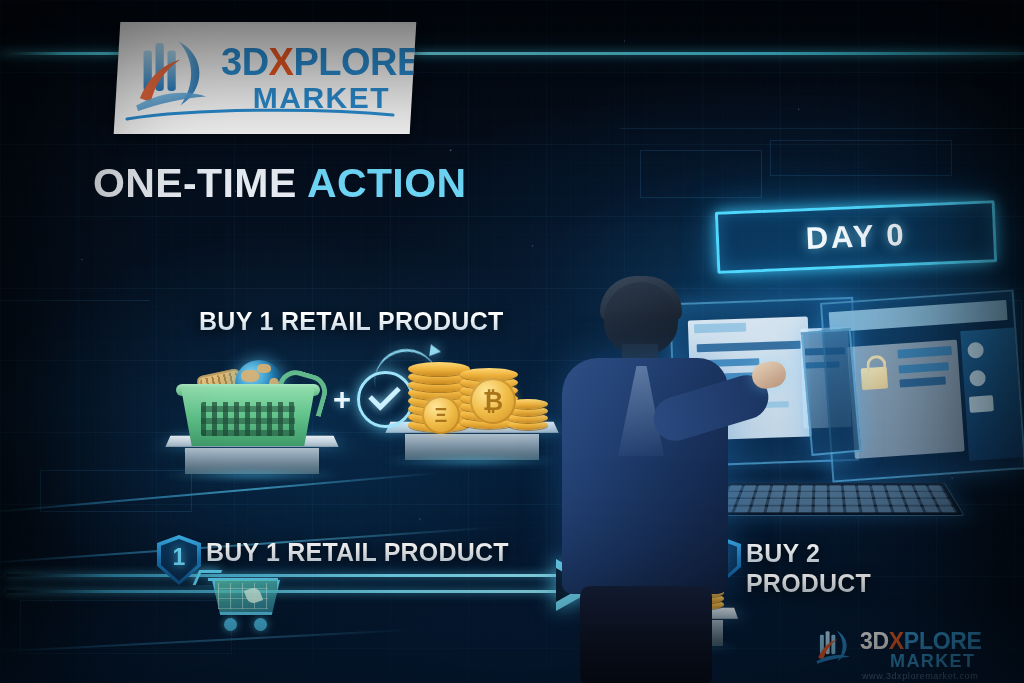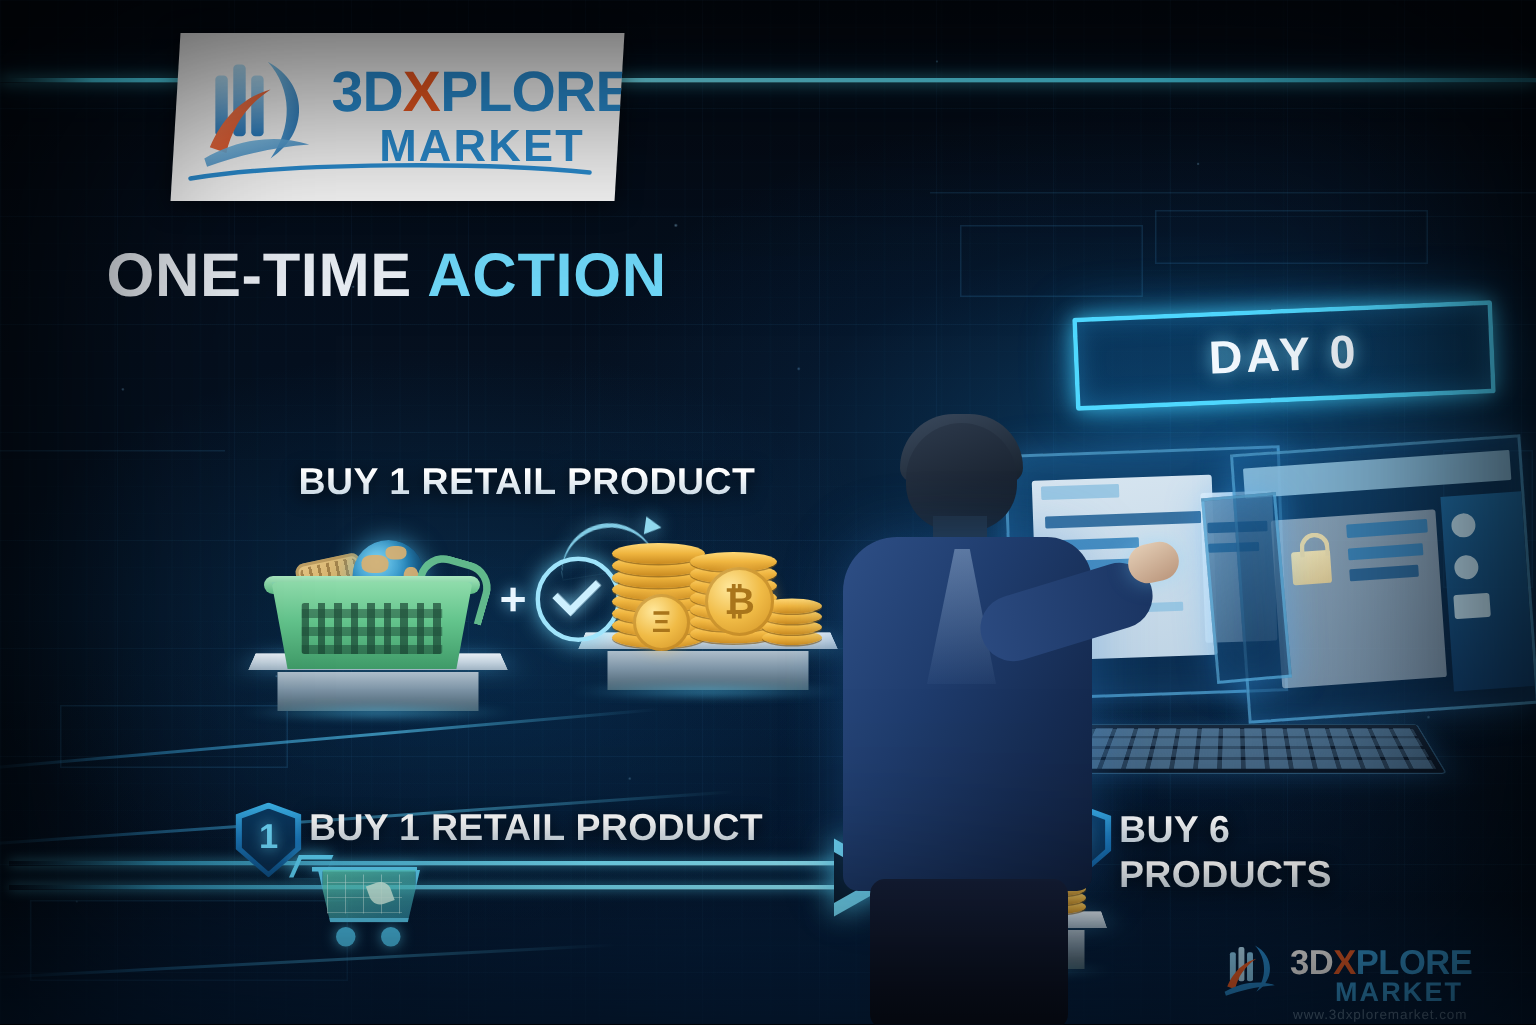--- a/index.html
+++ b/index.html
@@ -76,21 +76,21 @@
   .logo-mark{position:relative;width:92px;height:92px;margin-left:10px;flex:none;}
   .logo-text{position:relative;margin-left:2px;line-height:1;}
   .logo-l1{font-weight:bold;font-size:38px;letter-spacing:-.5px;white-space:nowrap;}
   .logo-l1 .blu{color:#2b8fd4;}
   .logo-l1 .org{color:#ef5a22;}
   .logo-l2{font-weight:bold;font-size:30px;letter-spacing:1.5px;color:#2b8fd4;text-align:center;margin-top:2px;}
   .logo-swoosh{position:absolute;left:8px;bottom:12px;width:270px;height:16px;}
 
   
   .h1{
-    position:absolute;left:71px;top:160px;
+    position:absolute;left:93px;top:160px;
     font-size:41px;font-weight:bold;letter-spacing:.4px;white-space:nowrap;
   }
   .h1 .w{color:#e9eef4;}
   .h1 .c{color:#6fd7f7;}
   .h2{
     position:absolute;left:84px;top:210px;
     font-size:28px;font-weight:bold;color:#eef3f8;letter-spacing:.1px;white-space:nowrap;
     text-shadow:0 1px 8px rgba(0,0,0,.6);
   }
 
@@ -568,22 +568,22 @@
     <div class="coin-face" style="left:44px;top:22px;width:40px;height:40px;font-size:22px;">₿</div>
     <div class="coin-face" style="left:10px;top:26px;width:30px;height:30px;font-size:16px;">₿</div>
   </div>
 
   <div class="shield" style="left:697px;top:536px;">
     <div class="shield-bg"></div>
       <div class="shield-in"></div>
     <div class="shield-num">2</div>
   </div>
   <div style="position:absolute;left:746px;top:538px;line-height:30px;">
-    <div class="bot-label" style="white-space:nowrap;">BUY 6</div>
-    <div class="bot-label" style="white-space:nowrap;">PRODUCTS</div>
+    <div class="bot-label" style="white-space:nowrap;">BUY 2</div>
+    <div class="bot-label" style="white-space:nowrap;">PRODUCT</div>
   </div>
 
   <div class="man">
     <div class="man-hair"></div>
     <div class="man-head"></div>
     <div class="man-neck"></div>
     <div class="man-body"></div>
     <div class="man-lapel"></div>
     <div class="man-arm"></div>
     <div class="man-hand"></div>

